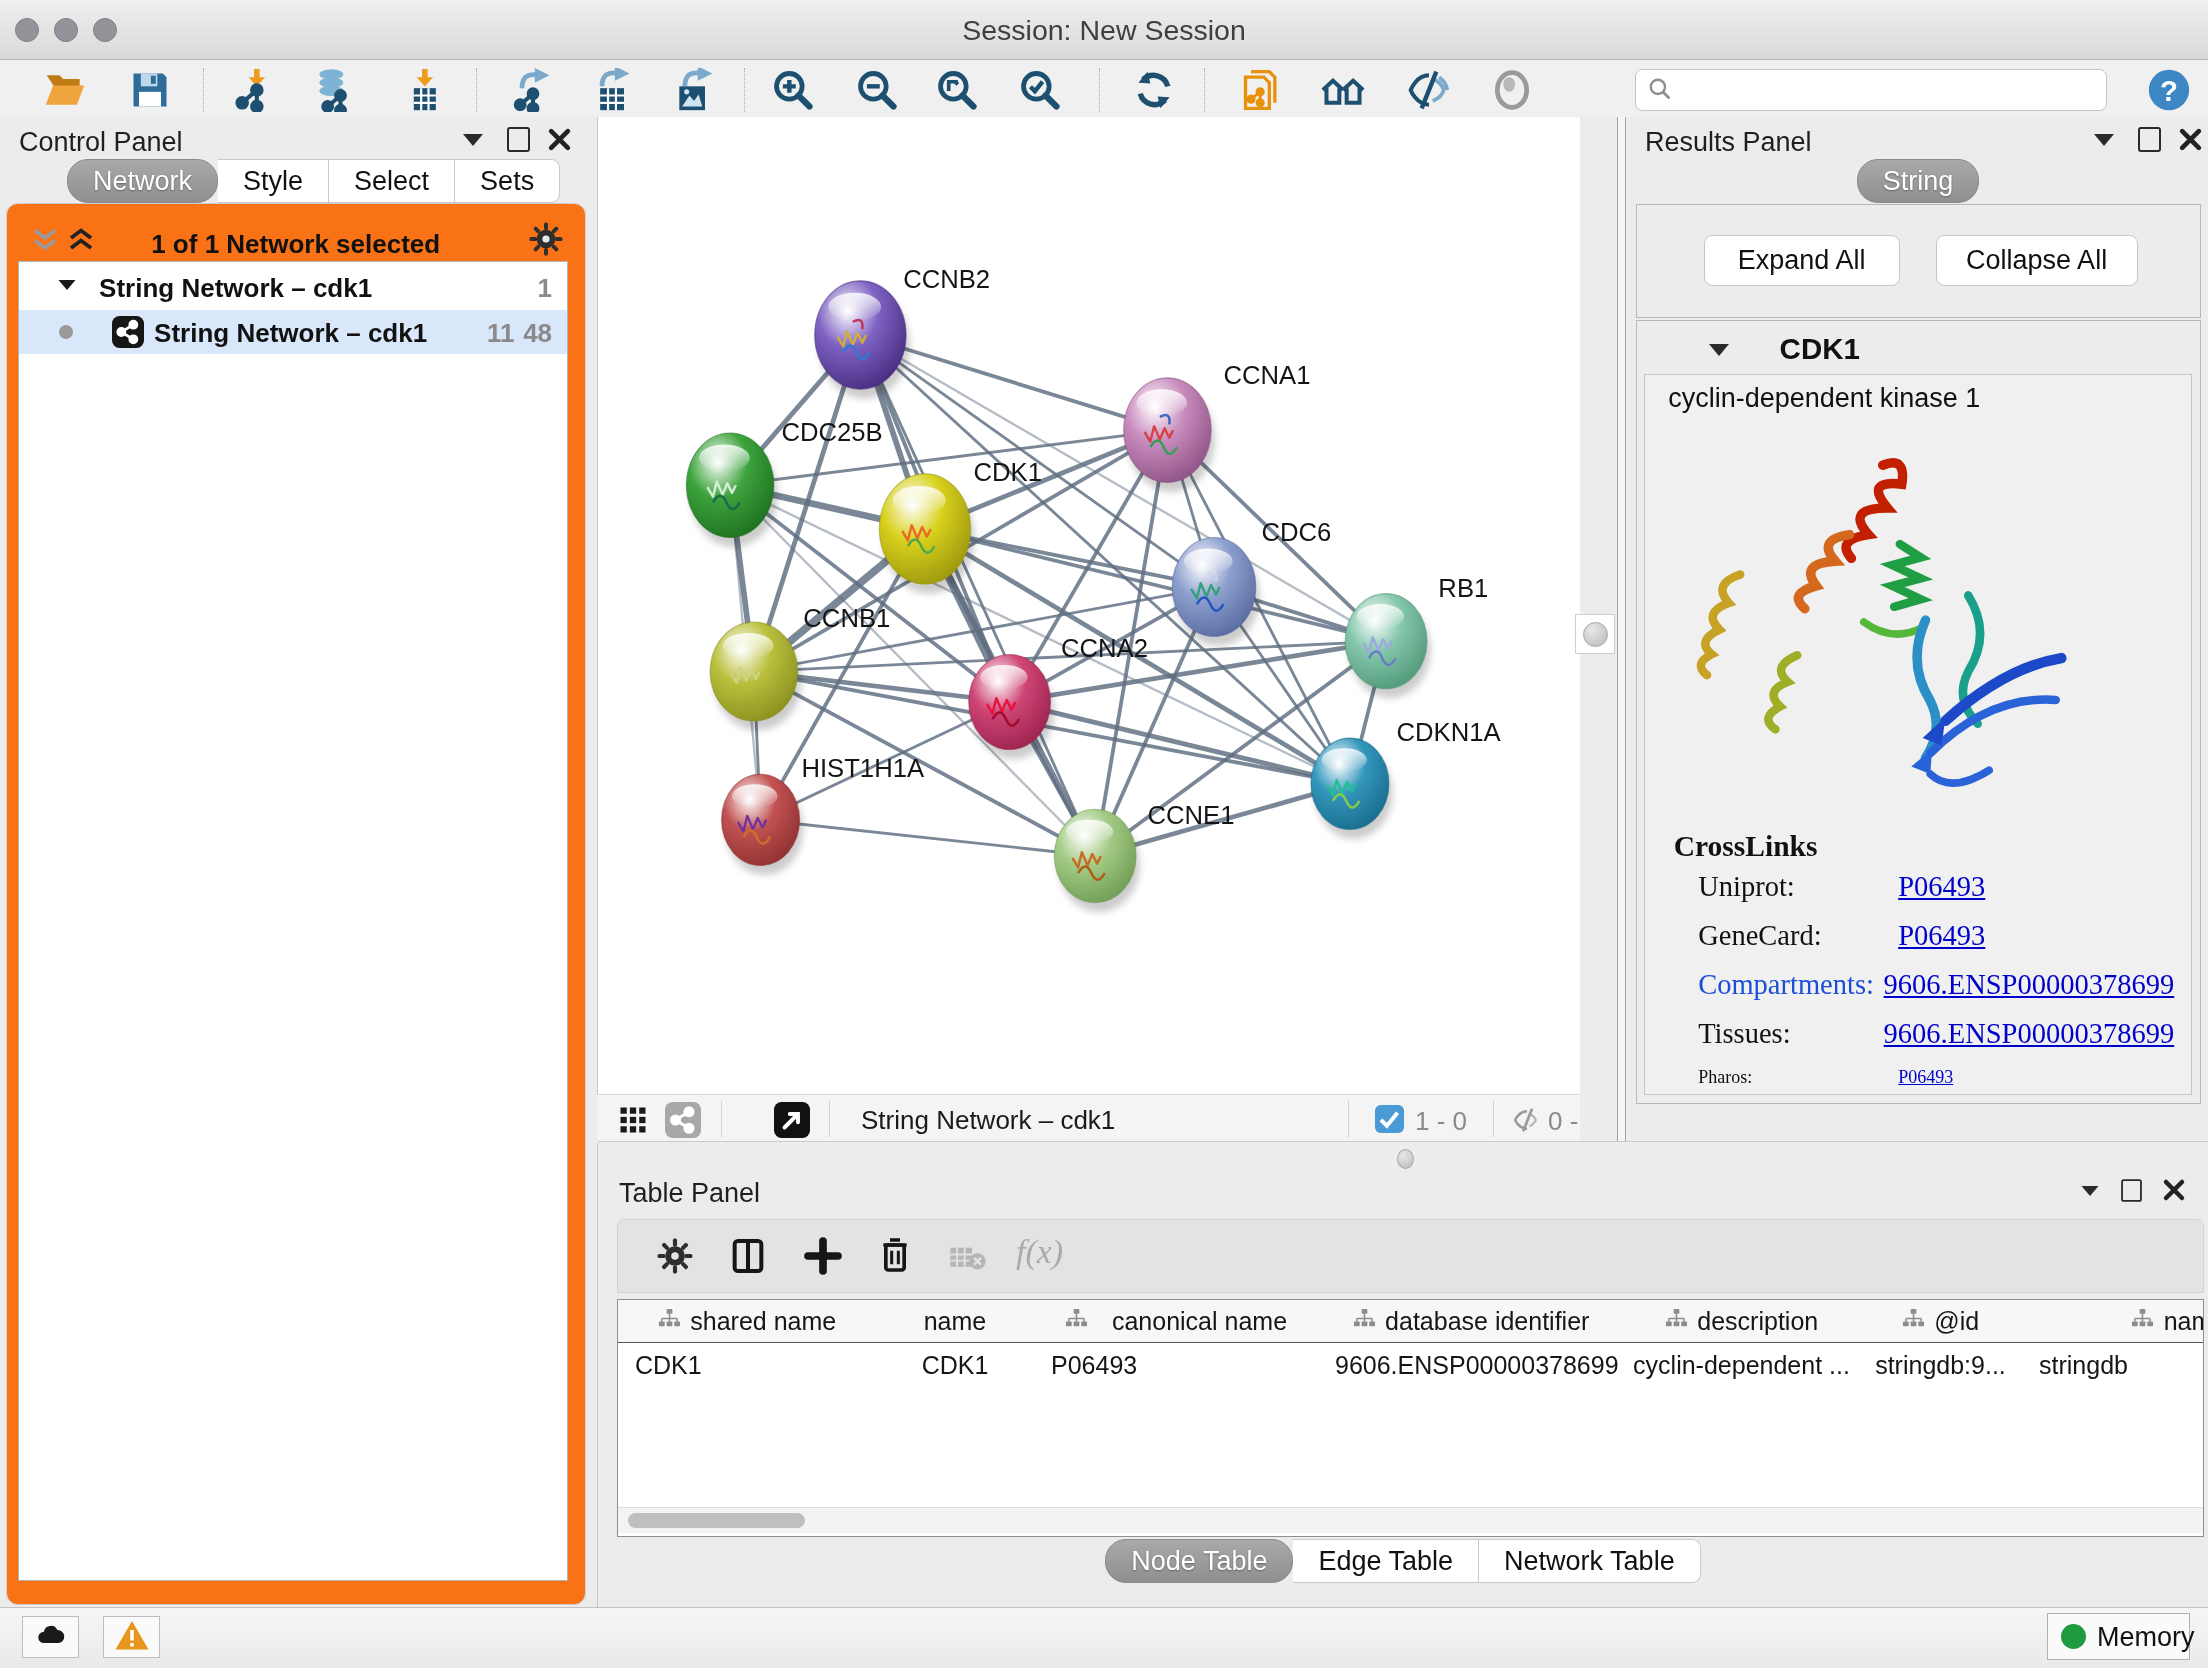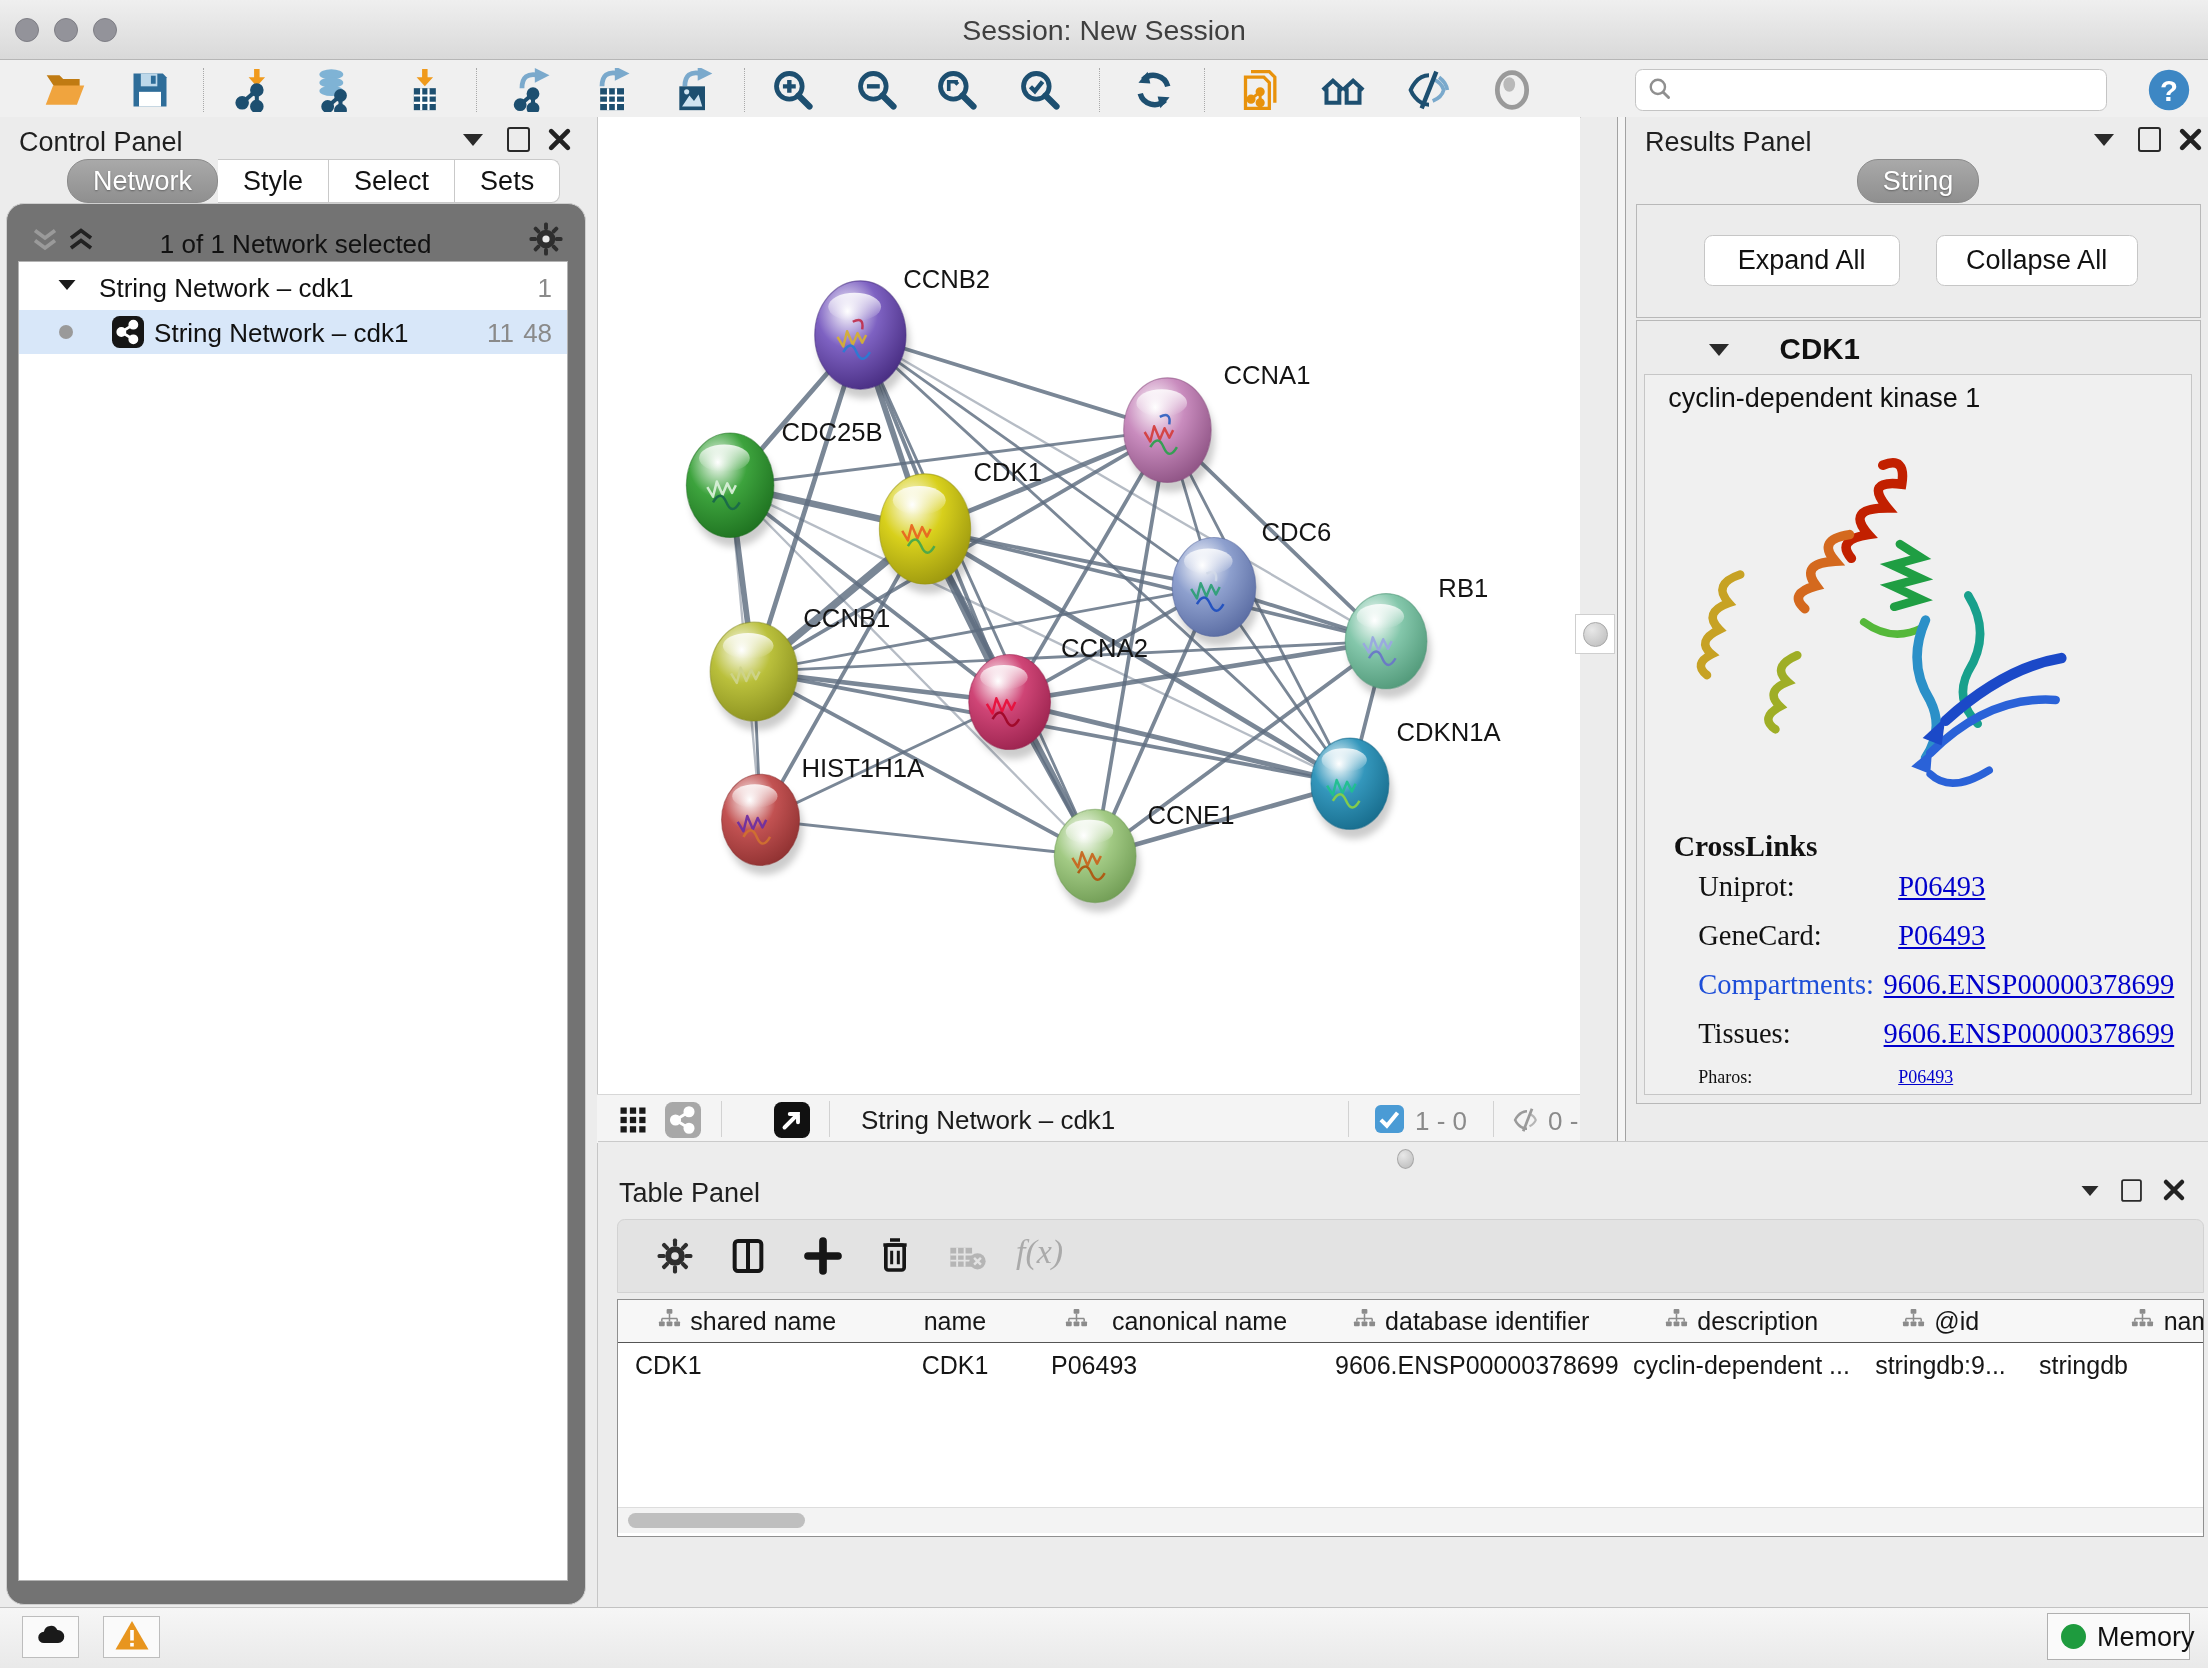--- a/index.html
+++ b/index.html
@@ -15,21 +15,21 @@
   .tbsep{position:absolute;top:7.6px;width:0;height:44px;border-left:1.9px dotted #a9a9a9;}
   #searchbox{left:1635px;top:8.6px;width:470px;height:40px;background:#fff;border:1px solid #c4c4c4;border-radius:7.6px;}
   
   .panel-title{font-size:27px;color:#1f1f1f;}
   .wc-tri{width:0;height:0;border-left:10.5px solid transparent;border-right:10.5px solid transparent;border-top:12.4px solid #2a2a2a;}
   .wc-sq{width:19px;height:21px;border:2.9px solid #2a2a2a;border-radius:2.9px;}
   .tab{display:inline-block;padding:5.7px 25px;font-size:27px;color:#111;background:#fff;border:1px solid #c9c9c9;border-left:none;}
   .tab:first-child{border-left:1px solid #c9c9c9;border-radius:8.6px 0 0 8.6px;}
   .tab:last-child{border-radius:0 8.6px 8.6px 0;}
   .tab.active{background:linear-gradient(#a9a9a9,#8f8f8f);color:#fff;text-shadow:0 1px 1.9px rgba(0,0,0,.35);border-color:#8a8a8a;border-radius:21px;}
-  .subpanel{background:#737373;border:1px solid #cfcfcf;border-radius:18px;}
+  .subpanel{background:#f97316;border:1px solid #cfcfcf;border-radius:12px;font-weight:bold;}
   .whitebox{background:#fff;border:1px solid #b3b3b3;}
   
   .treerow{position:absolute;left:0;width:100%;height:44px;font-size:26px;color:#111;}
   .gray{color:#8a8a8a;}
   
   #viewbar{left:597px;top:1094px;width:983px;height:48px;background:#f4f4f4;border-top:1px solid #d7d7d7;}
   .vdiv{position:absolute;top:5.7px;height:36px;border-left:1px solid #d2d2d2;}
   
   .linkblue{color:#0000cc;text-decoration:underline;}
   .serif{font-family:"Liberation Serif",serif;}
@@ -770,20 +770,21 @@
           <div class="td" style="left: 700px; width: 306px; justify-content: flex-start; padding-left: 17px;">9606.ENSP00000378699</div>
           <div class="td" style="left: 1006px; width: 235px; justify-content: center; padding-left: 0px;">cyclin-dependent ...</div>
           <div class="td" style="left: 1241px; width: 163px; justify-content: center; padding-left: 0px;">stringdb:9...</div>
           <div class="td" style="left: 1404px; width: 380px; justify-content: flex-start; padding-left: 17px;">stringdb</div>
         </div>
       <div class="abs" style="left:0;top:207px;width:1585px;height:25px;background:#f3f3f3;border-top:1px solid #ddd">
         <div class="abs" style="left:9.5px;top:4.8px;width:177px;height:15px;background:#bfbfbf;border-radius:7.6px"></div>
       </div>
     </div>
 
+    <div id="tp-tabs" class="abs" style="left:0;top:369px;width:1610px;text-align:center"><div class="tab active">Node Table</div><div class="tab">Edge Table</div><div class="tab">Network Table</div></div>
   </div>
 
   <div class="abs" style="left:0;top:1607px;width:2208px;height:61px;background:linear-gradient(#f6f6f6,#e9e9e9);border-top:1px solid #c2c2c2">
     <div class="abs whitebox" style="left:22px;top:7.6px;width:55px;height:40px;border-color:#bdbdbd;background:#fafafa">
       <svg viewBox="0 0 24 24" width="38" height="34" style="position:absolute;left:8.6px;top:2.9px">
           <path d="M7 17 a4 4 0 0 1 0-8 a5 5 0 0 1 9.5-1.2 a3.6 3.6 0 0 1 .5 9.2 z" fill="#1a1a1a"></path>
         </svg>
     </div>
     <div class="abs whitebox" style="left:103px;top:7.6px;width:55px;height:40px;border-color:#bdbdbd;background:#fafafa">
       <svg viewBox="0 0 24 24" width="38" height="36" style="position:absolute;left:8.6px;top:1.9px">

